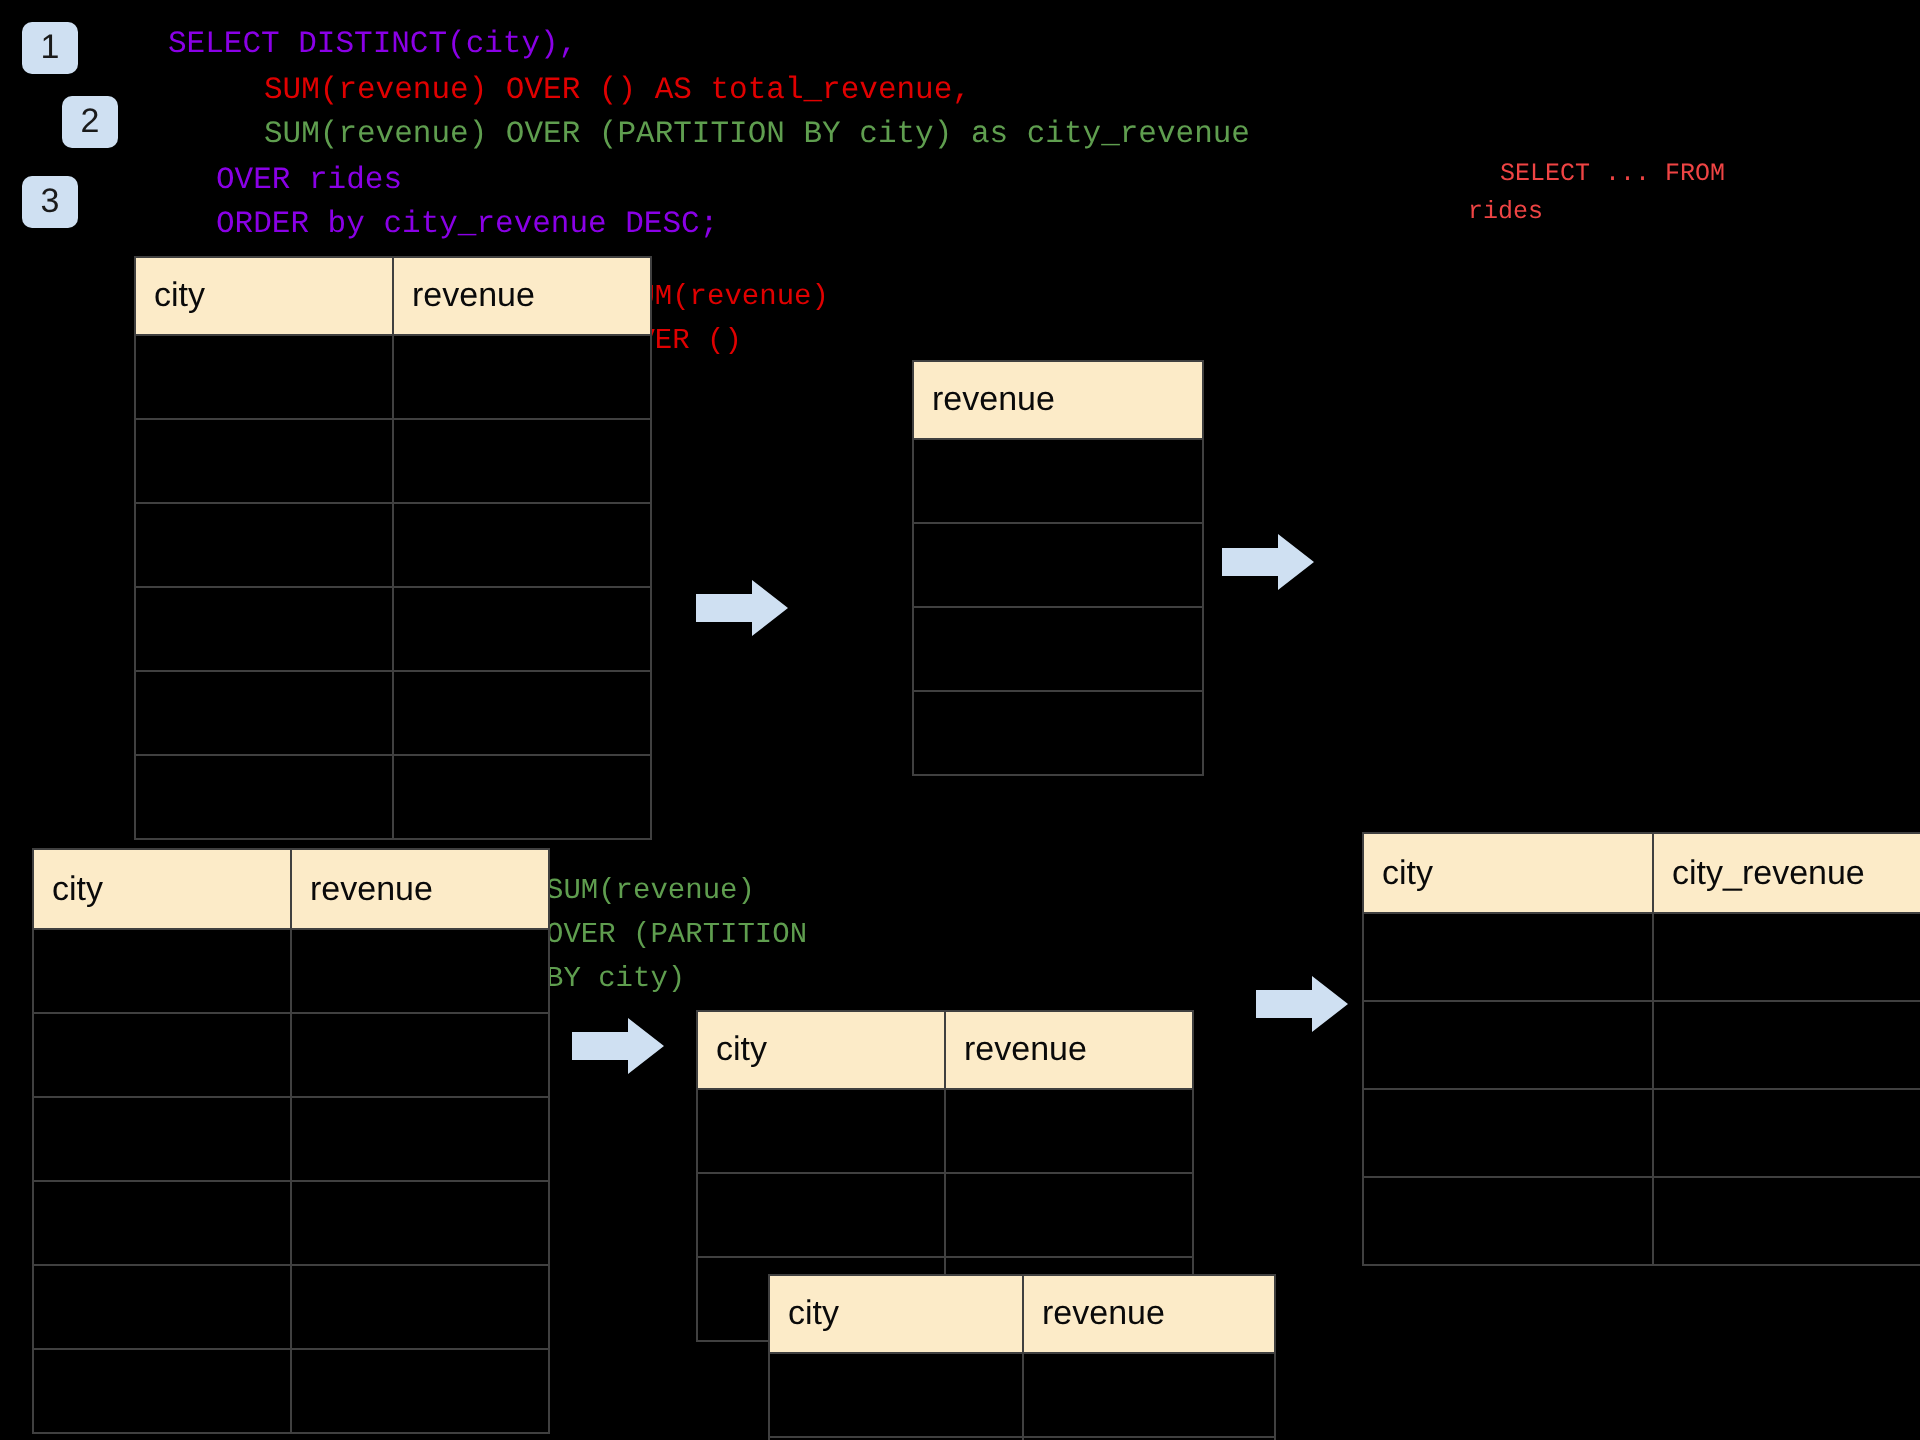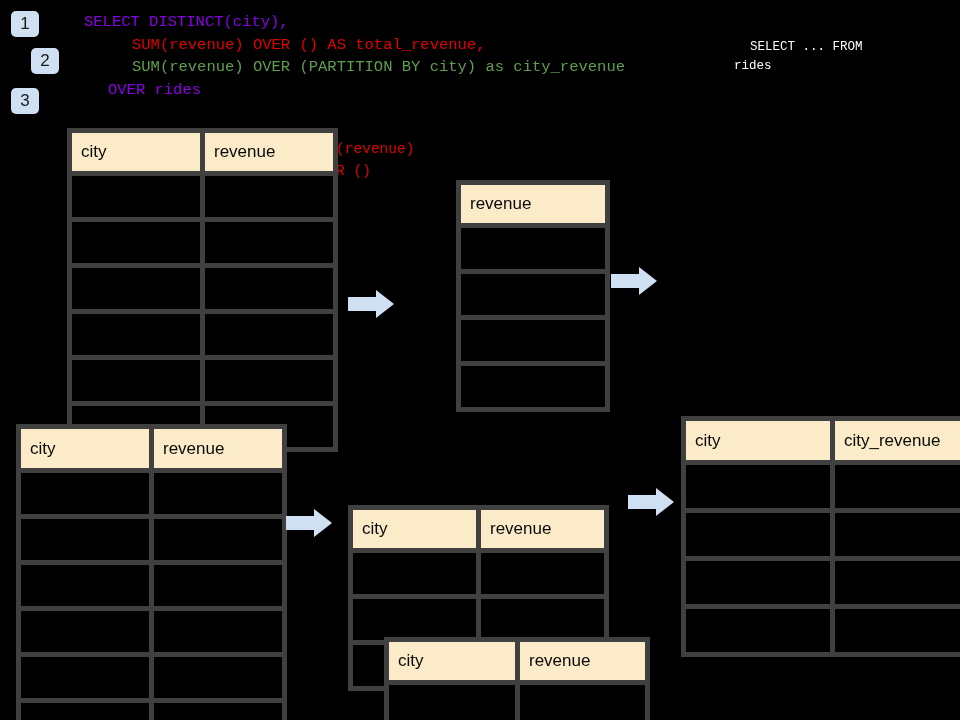--- a/index.html
+++ b/index.html
@@ -43,21 +43,22 @@
   .code-purple { color: #8A00E6; }
   .code-red    { color: #E00000; }
   .code-green  { color: #5F9E4F; }
 
   .side-note {
     position: absolute;
     font-family: "Liberation Mono", monospace;
     font-size: 12.5px;
     line-height: 19px;
     white-space: pre;
-    color: #ffffff;
+    color: #ef4444;
+    margin-top: 40px;
   }
 
   
   .anno {
     position: absolute;
     font-family: "Liberation Mono", monospace;
     font-size: 14.5px;
     line-height: 22px;
     white-space: pre;
   }
@@ -65,21 +66,21 @@
   .anno-green { color: #5F9E4F; }
 
   
   .tbl {
     position: absolute;
     border-collapse: collapse;
     table-layout: fixed;
     background: #000000;
   }
   .tbl td {
-    border: 5px solid #404040;
+    border: 1px solid #404040;
     background: #000000;
     padding: 0;
   }
   .tbl td.hdr {
     background: #FCEBC8;
     color: #0a0a0a;
     font-family: "Liberation Sans", sans-serif;
     font-size: 17px;
     text-align: left;
     padding: 0 0 0 9px;
@@ -97,27 +98,31 @@
 <div id="stage">
 
   <div class="badge" style="left:11px; top:11px;">1</div>
   <div class="badge" style="left:31px; top:48px;">2</div>
   <div class="badge" style="left:11px; top:88px;">3</div>
 
   <div class="code code-red" style="left:132px; top:34px;">SUM(revenue) OVER () AS total_revenue,</div>
   <div class="code code-purple" style="left:84px;  top:11px;">SELECT DISTINCT(city),</div>
   <div class="code code-green" style="left:132px; top:56px;">SUM(revenue) OVER (PARTITION BY city) as city_revenue</div>
   <div class="code code-purple" style="left:108px; top:79px;">OVER rides</div>
+  <div class="code code-purple" style="left:108px; top:101px;">ORDER by city_revenue DESC;</div>
 
   <div class="side-note" style="left:750px; top:38px;">SELECT ... FROM</div>
   <div class="side-note" style="left:734px; top:57px;">rides</div>
 
   <div class="anno anno-red" style="left:310px; top:138px;">SUM(revenue)
 OVER ()</div>
 
+  <div class="anno anno-green" style="left:273px; top:435px;">SUM(revenue)
+OVER (PARTITION
+BY city)</div>
 
   <table class="tbl" style="left:67px; top:128px; width:238px;">
     <tbody>
         <tr>
       <td class="hdr" style="width:119px; height:38px;">city</td>
       <td class="hdr" style="width:119px; height:38px;">revenue</td>
     </tr>
     <tr>
           <td style="height:41px;"></td>
           <td></td>

